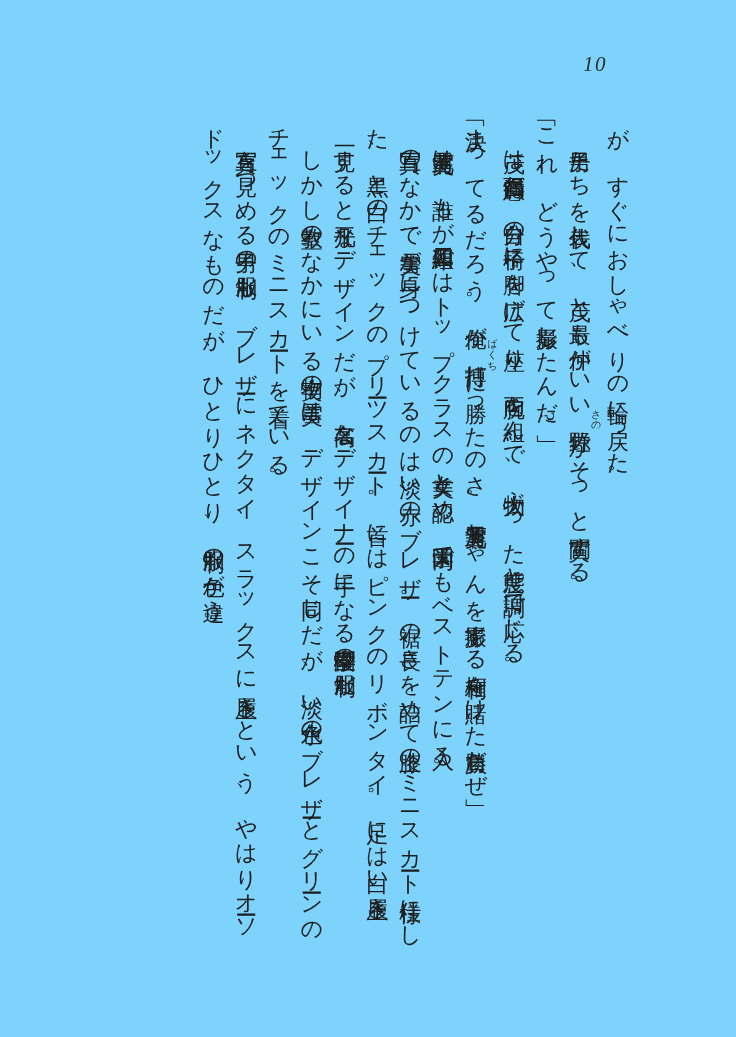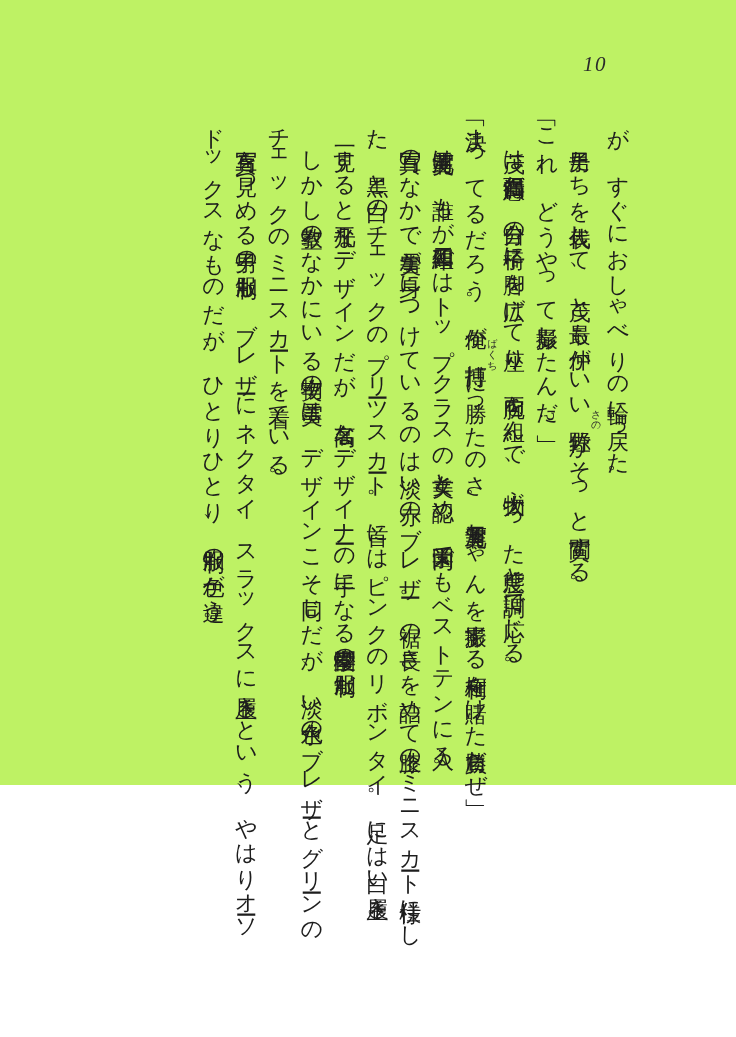--- a/index.html
+++ b/index.html
@@ -8,22 +8,22 @@
   }
   body {
     width: 736px;
     height: 1037px;
     overflow: hidden;
     background: #ffffff;
   }
   .page {
     position: relative;
     width: 736px;
-    height: 785px;
-    background: #bef264;
+    height: 1037px;
+    background: #7dd3fc;
     font-family: "Liberation Serif", "DejaVu Serif", serif;
   }
   .page-number {
     position: absolute;
     top: 52px;
     left: 583px;
     font-size: 21px;
     font-style: italic;
     letter-spacing: 1.5px;
     color: #2b2b2b;

